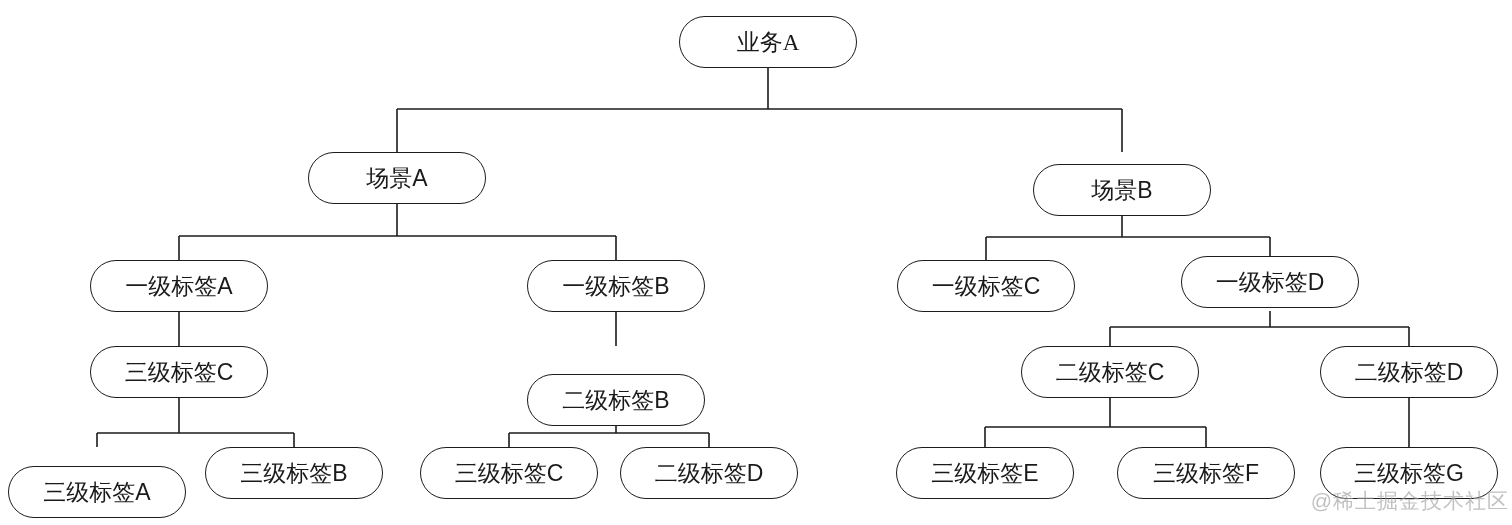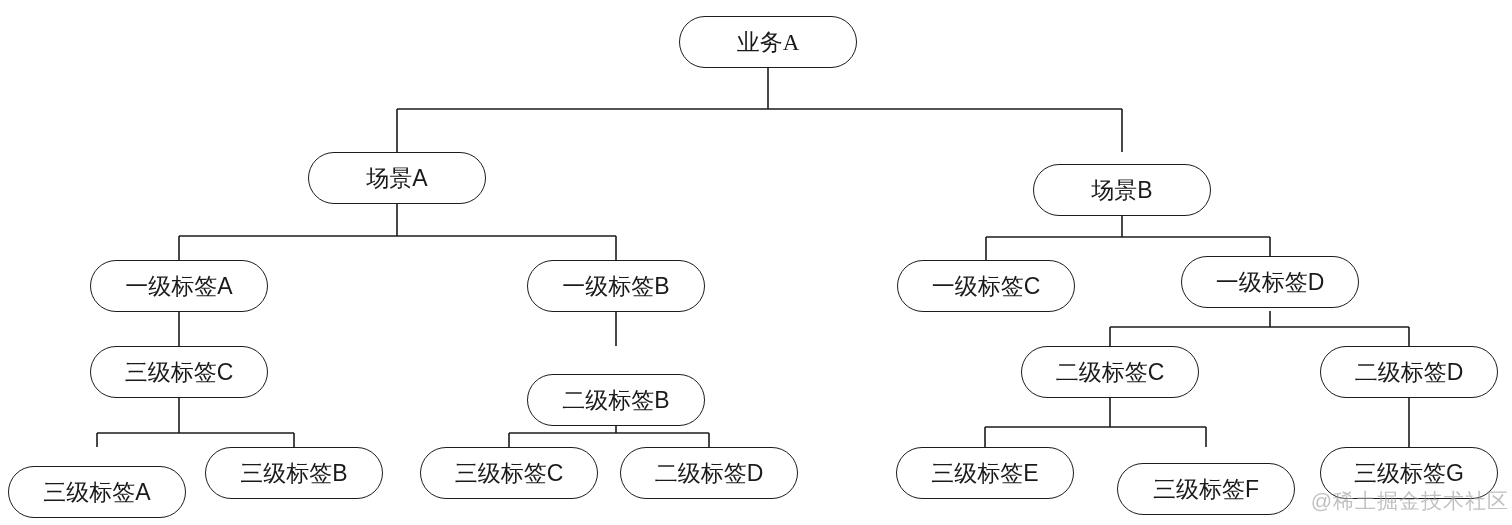--- a/index.html
+++ b/index.html
@@ -90,18 +90,18 @@
   <div class="node" style="left:90px; top:346px;">三级标签C</div>
   <div class="node" style="left:527px; top:346px;margin-top:28px;">二级标签B</div>
   <div class="node" style="left:1021px; top:346px;">二级标签C</div>
   <div class="node" style="left:1320px; top:346px;">二级标签D</div>
 
   <div class="node" style="left:8px; top:447px;margin-top:19px;">三级标签A</div>
   <div class="node" style="left:205px; top:447px;">三级标签B</div>
   <div class="node" style="left:420px; top:447px;">三级标签C</div>
   <div class="node" style="left:620px; top:447px;">二级标签D</div>
   <div class="node" style="left:896px; top:447px;">三级标签E</div>
-  <div class="node" style="left:1117px; top:447px;margin-top:16px;">三级标签F</div>
+  <div class="node" style="left:1117px; top:447px;">三级标签F</div>
   <div class="node" style="left:1320px; top:447px;">三级标签G</div>
 
   <div class="watermark">@稀土掘金技术社区</div>
 
 </div>
 
 </body></html>

